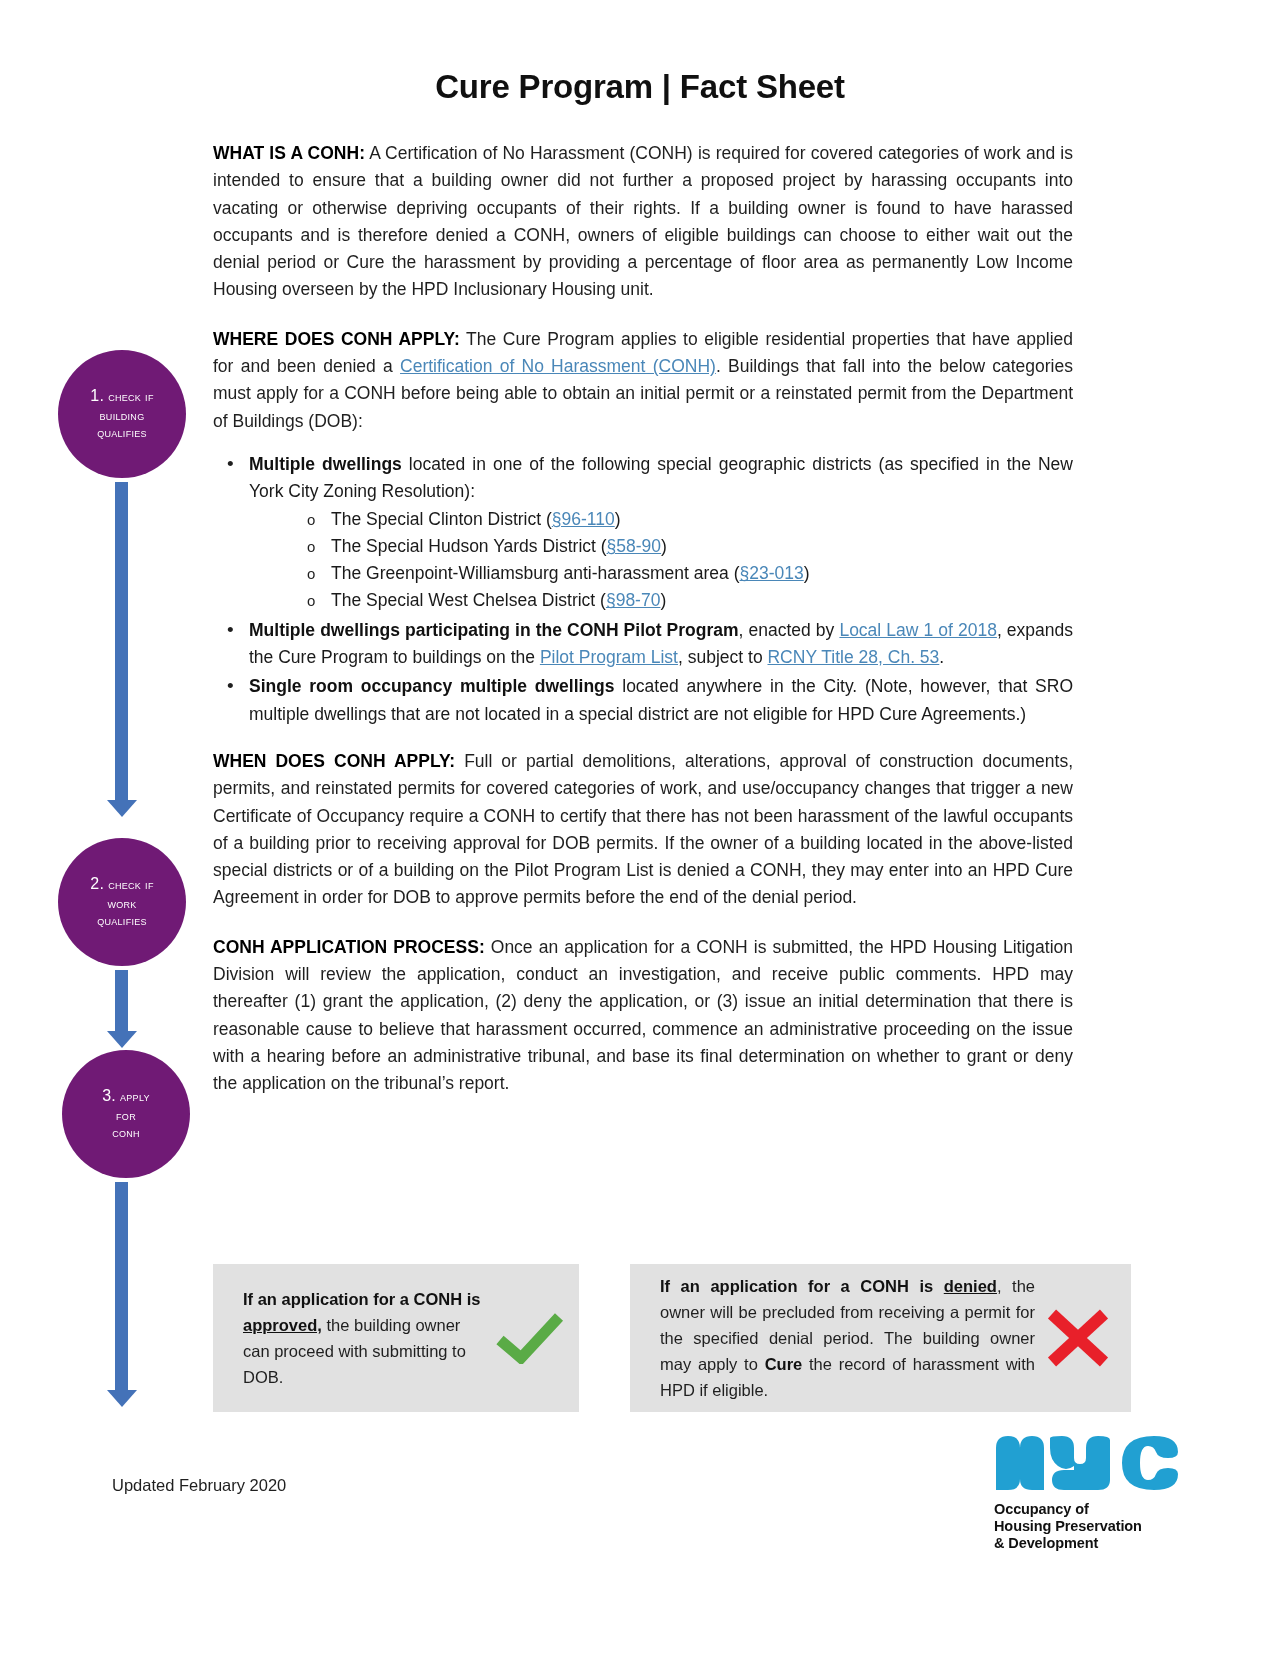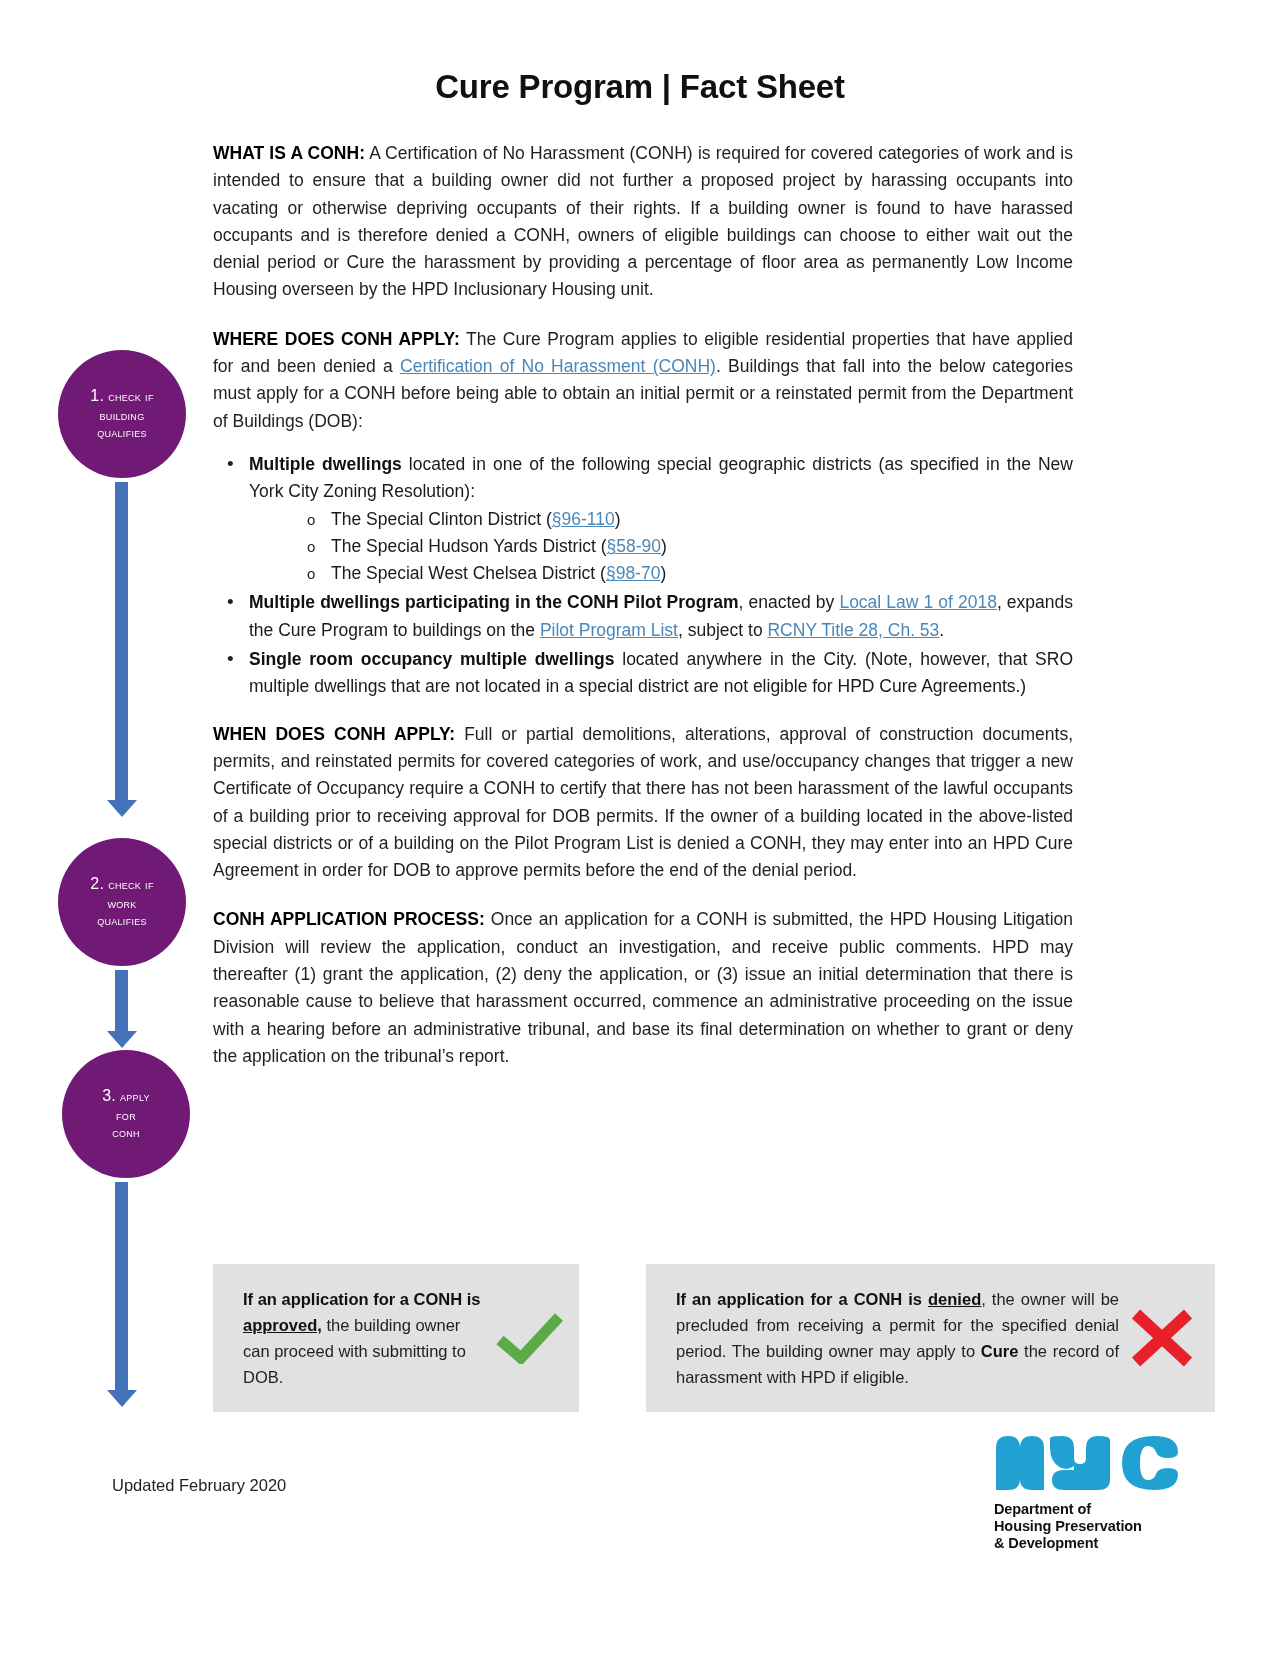--- a/index.html
+++ b/index.html
@@ -180,22 +180,22 @@
     height: 148px;
     display: flex;
     align-items: center;
   }
   .outcome-box.approved {
     left: 0;
     width: 366px;
     padding: 12px 10px 12px 30px;
   }
   .outcome-box.denied {
-    left: 433px;
-    width: 569px;
+    left: 417px;
+    width: 501px;
     padding: 12px 10px 12px 30px;
   }
   .outcome-text {
     font-size: 16.5px;
     line-height: 26px;
     color: #1f1f1f;
     flex: 1;
   }
   .outcome-box.denied .outcome-text { text-align: justify; }
   .outcome-text u { text-decoration: underline; }
@@ -279,20 +279,21 @@
 
     <p class="para tight"><span class="lead">WHERE DOES CONH APPLY:</span><span> The Cure Program applies to eligible residential properties that have applied for and been denied a </span><a class="doclink" href="#">Certification of No Harassment (CONH)</a><span>. Buildings that fall into the below categories must apply for a CONH before being able to obtain an initial permit or a reinstated permit from the Department of Buildings (DOB):</span></p>
 
     <ul class="bullets">
 
       <li>
         <strong class="b">Multiple dwellings</strong><span> located in one of the following special geographic districts (as specified in the New York City Zoning Resolution):</span>
         <ul class="subbullets">
           <li><span>The Special Clinton District (</span><a class="doclink" href="#">§96-110</a><span>)</span></li>
           <li><span>The Special Hudson Yards District (</span><a class="doclink" href="#">§58-90</a><span>)</span></li>
+          <li><span>The Greenpoint-Williamsburg anti-harassment area (</span><a class="doclink" href="#">§23-013</a><span>)</span></li>
           <li><span>The Special West Chelsea District (</span><a class="doclink" href="#">§98-70</a><span>)</span></li>
         </ul>
       </li>
 
       <li><strong class="b">Multiple dwellings participating in the CONH Pilot Program</strong><span>, enacted by </span><a class="doclink" href="#">Local Law 1 of 2018</a><span>, expands the Cure Program to buildings on the </span><a class="doclink" href="#">Pilot Program List</a><span>, subject to </span><a class="doclink" href="#">RCNY Title 28, Ch. 53</a><span>.</span></li>
 
       <li><strong class="b">Single room occupancy multiple dwellings</strong><span> located anywhere in the City. (Note, however, that SRO multiple dwellings that are not located in a special district are not eligible for HPD Cure Agreements.)</span></li>
 
     </ul>
 
@@ -333,18 +334,18 @@
         <g fill="#21a0d2">
 
           <path d="M2 58 L2 16 Q2 4 14 4 Q26 4 26 16 L26 36 L26 16 Q26 4 38 4 Q50 4 50 16 L50 58 Q50 58 38 58 Q26 58 26 47 L26 28 L26 47 Q26 58 14 58 Q2 58 2 58 Z"></path>
 
           <path d="M56 6 Q56 4 68 4 Q80 4 80 16 L80 26 Q80 32 86 32 Q92 32 92 26 L92 16 Q92 4 104 4 Q116 4 116 8 L116 48 Q116 58 104 58 L70 58 Q58 58 58 48 Q58 38 70 38 L92 38 L92 44 Q92 50 86 50 Q80 50 80 44 L80 34 Q72 40 64 34 Q56 28 56 16 Z"></path>
 
           <path d="M184 20 Q184 4 160 4 Q128 4 128 31 Q128 58 160 58 Q184 58 184 42 Q184 36 174 36 Q164 36 162 42 Q160 48 154 48 Q146 48 146 31 Q146 14 154 14 Q160 14 162 20 Q164 26 174 26 Q184 26 184 20 Z"></path>
         </g>
       </svg>
     </div>
-    <div class="logo-dept">Department of</div>
+    <div class="logo-dept">Occupancy of</div>
     <div class="logo-dept">Housing Preservation</div>
     <div class="logo-dept">&amp; Development</div>
   </div>
 
 </div>
 
 </body></html>

